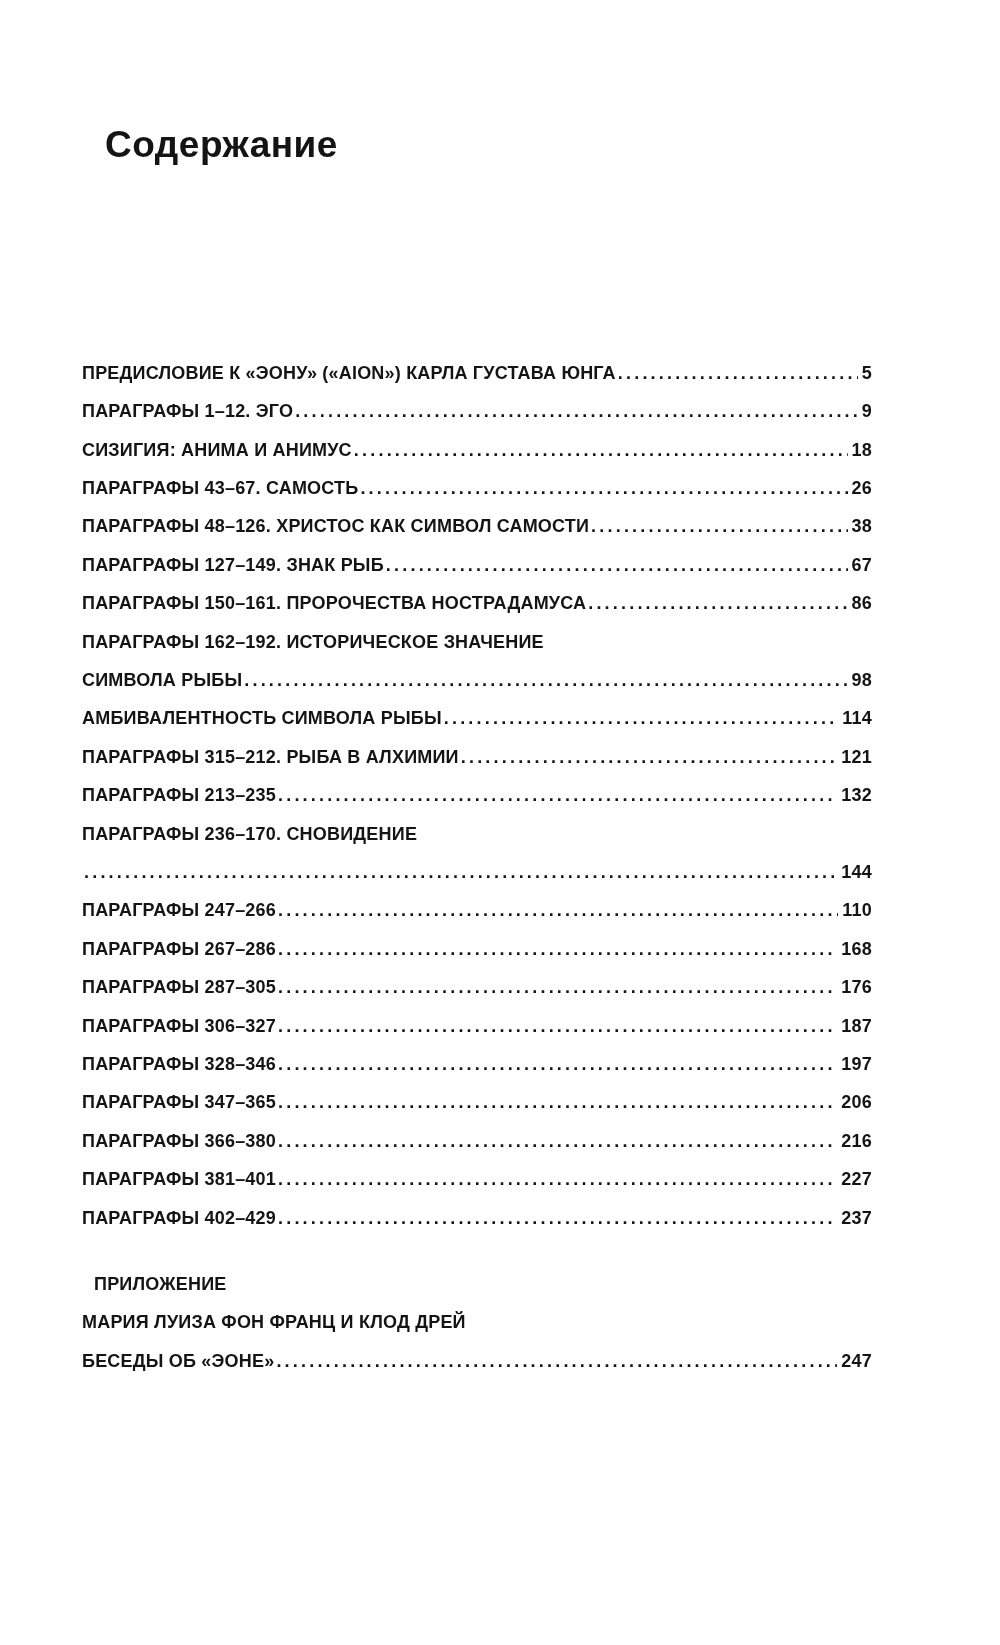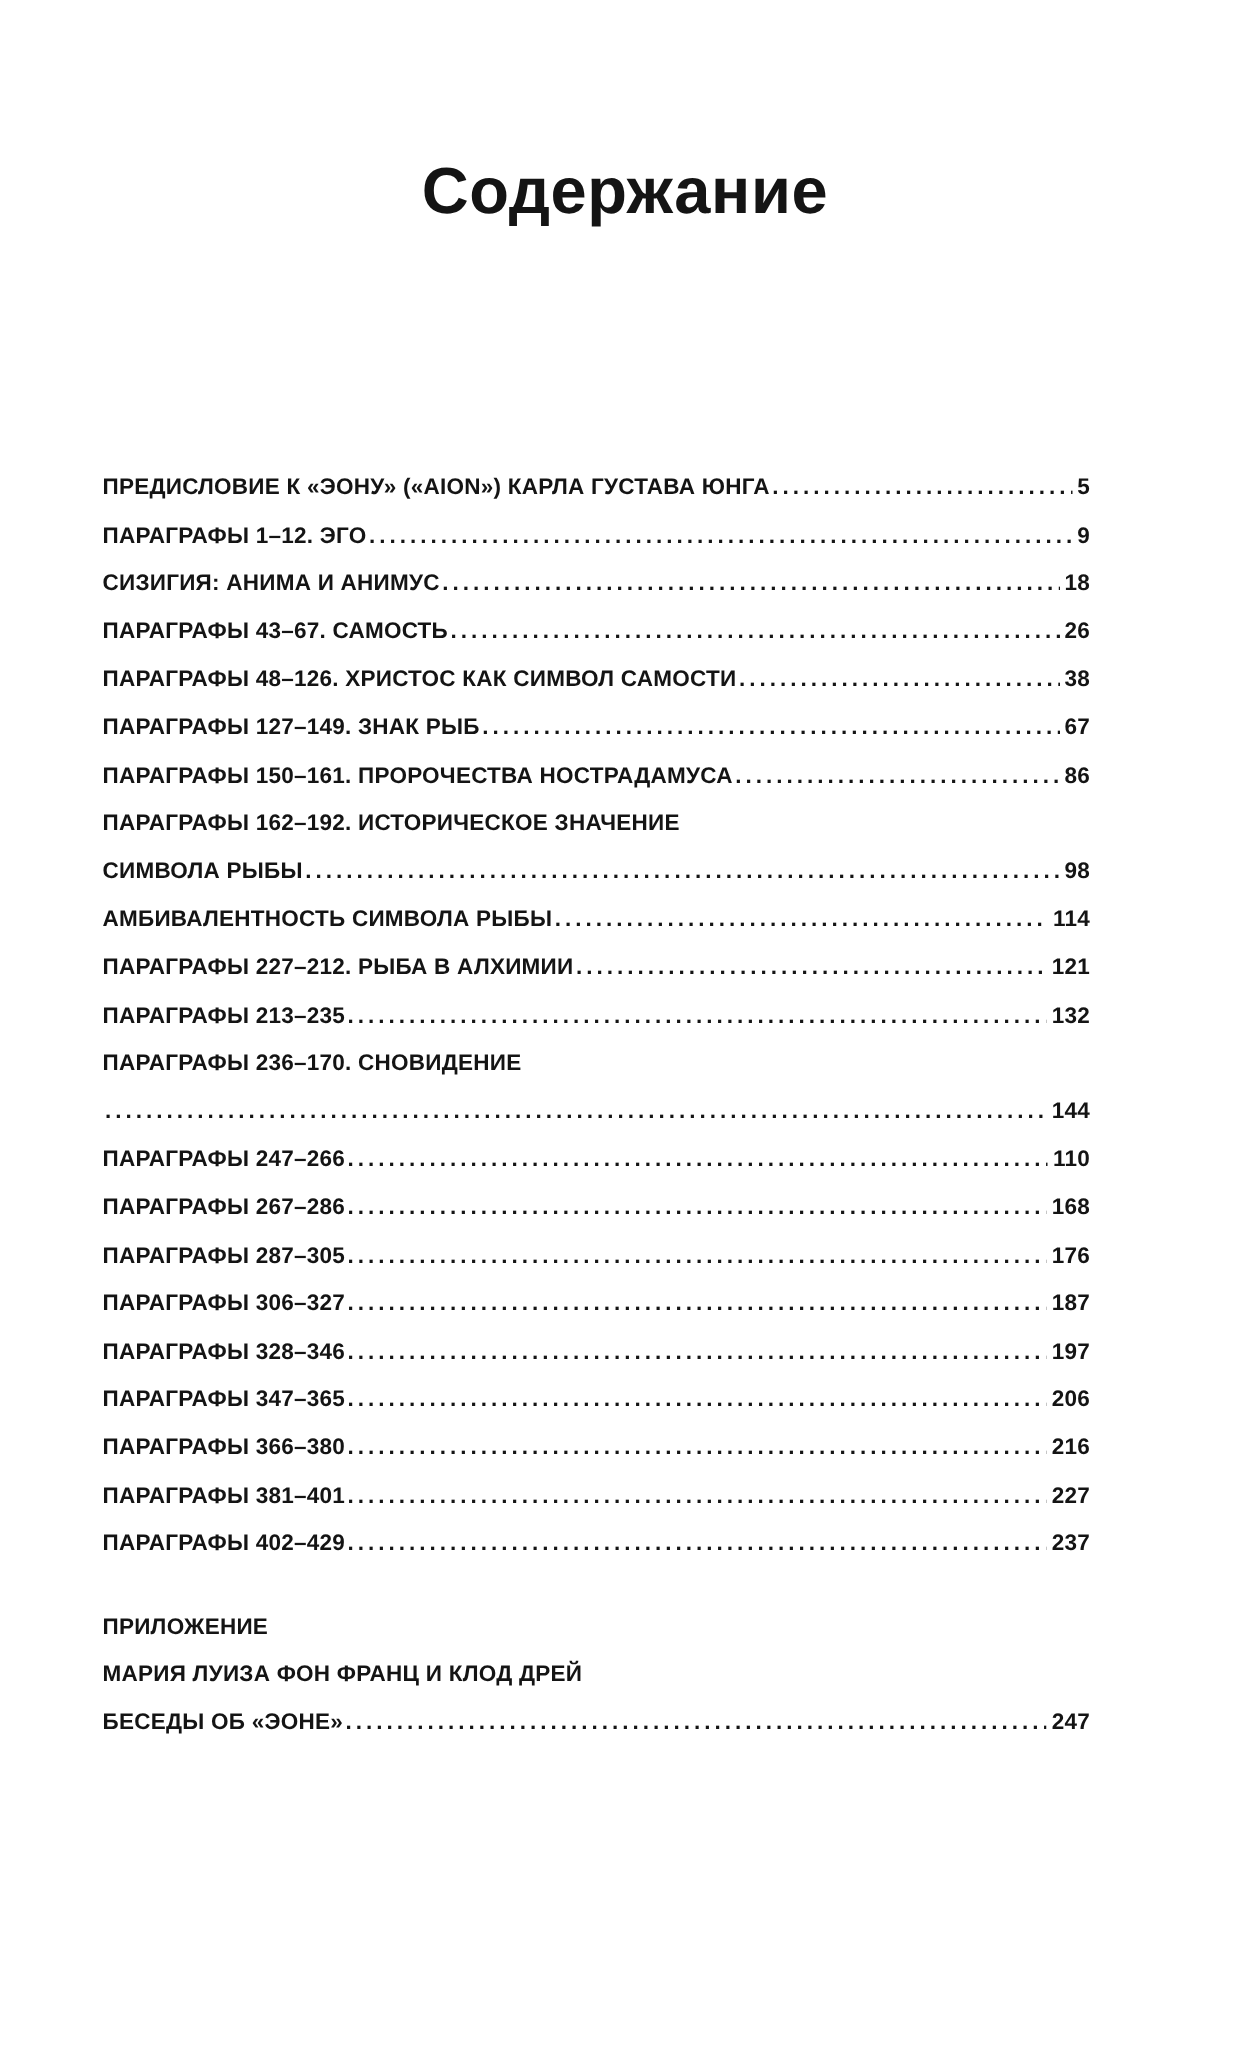--- a/index.html
+++ b/index.html
@@ -16,42 +16,43 @@
   }
   .page {
     box-sizing: border-box;
     width: 1000px;
     height: 1645px;
     padding: 125px 128px 0 82px;
   }
   .title {
     margin: 0;
     width: 100%;
-    text-align: center;
-    font-size: 52px;
+    text-align: left;
+    font-size: 37px;
     font-weight: 700;
     letter-spacing: 0.5px;
     line-height: 1.1;
     
     transform: translateX(23px);
   }
   .toc {
     margin-top: 188px;
   }
   .row {
     display: flex;
     align-items: center;
     line-height: 38.4px;
     font-size: 18px;
     font-weight: 700;
     letter-spacing: 0.2px;
     white-space: nowrap;
   }
   .row.gap-before {
     margin-top: 28px;
+    margin-left: 12px;
   }
   .label {
     flex: 0 0 auto;
   }
   .dots {
     flex: 1 1 auto;
     min-width: 0;
     overflow: hidden;
     white-space: nowrap;
     margin: 0 2px;
@@ -132,21 +133,21 @@
     <span class="pagenum">98</span>
   </div>
 
   <div class="row">
     <span class="label">АМБИВАЛЕНТНОСТЬ СИМВОЛА РЫБЫ</span>
     <span class="dots" aria-hidden="true"></span>
     <span class="pagenum">114</span>
   </div>
 
   <div class="row">
-    <span class="label">ПАРАГРАФЫ 227–212. РЫБА В АЛХИМИИ</span>
+    <span class="label">ПАРАГРАФЫ 315–212. РЫБА В АЛХИМИИ</span>
     <span class="dots" aria-hidden="true"></span>
     <span class="pagenum">121</span>
   </div>
 
   <div class="row">
     <span class="label">ПАРАГРАФЫ 213–235</span>
     <span class="dots" aria-hidden="true"></span>
     <span class="pagenum">132</span>
   </div>
 

